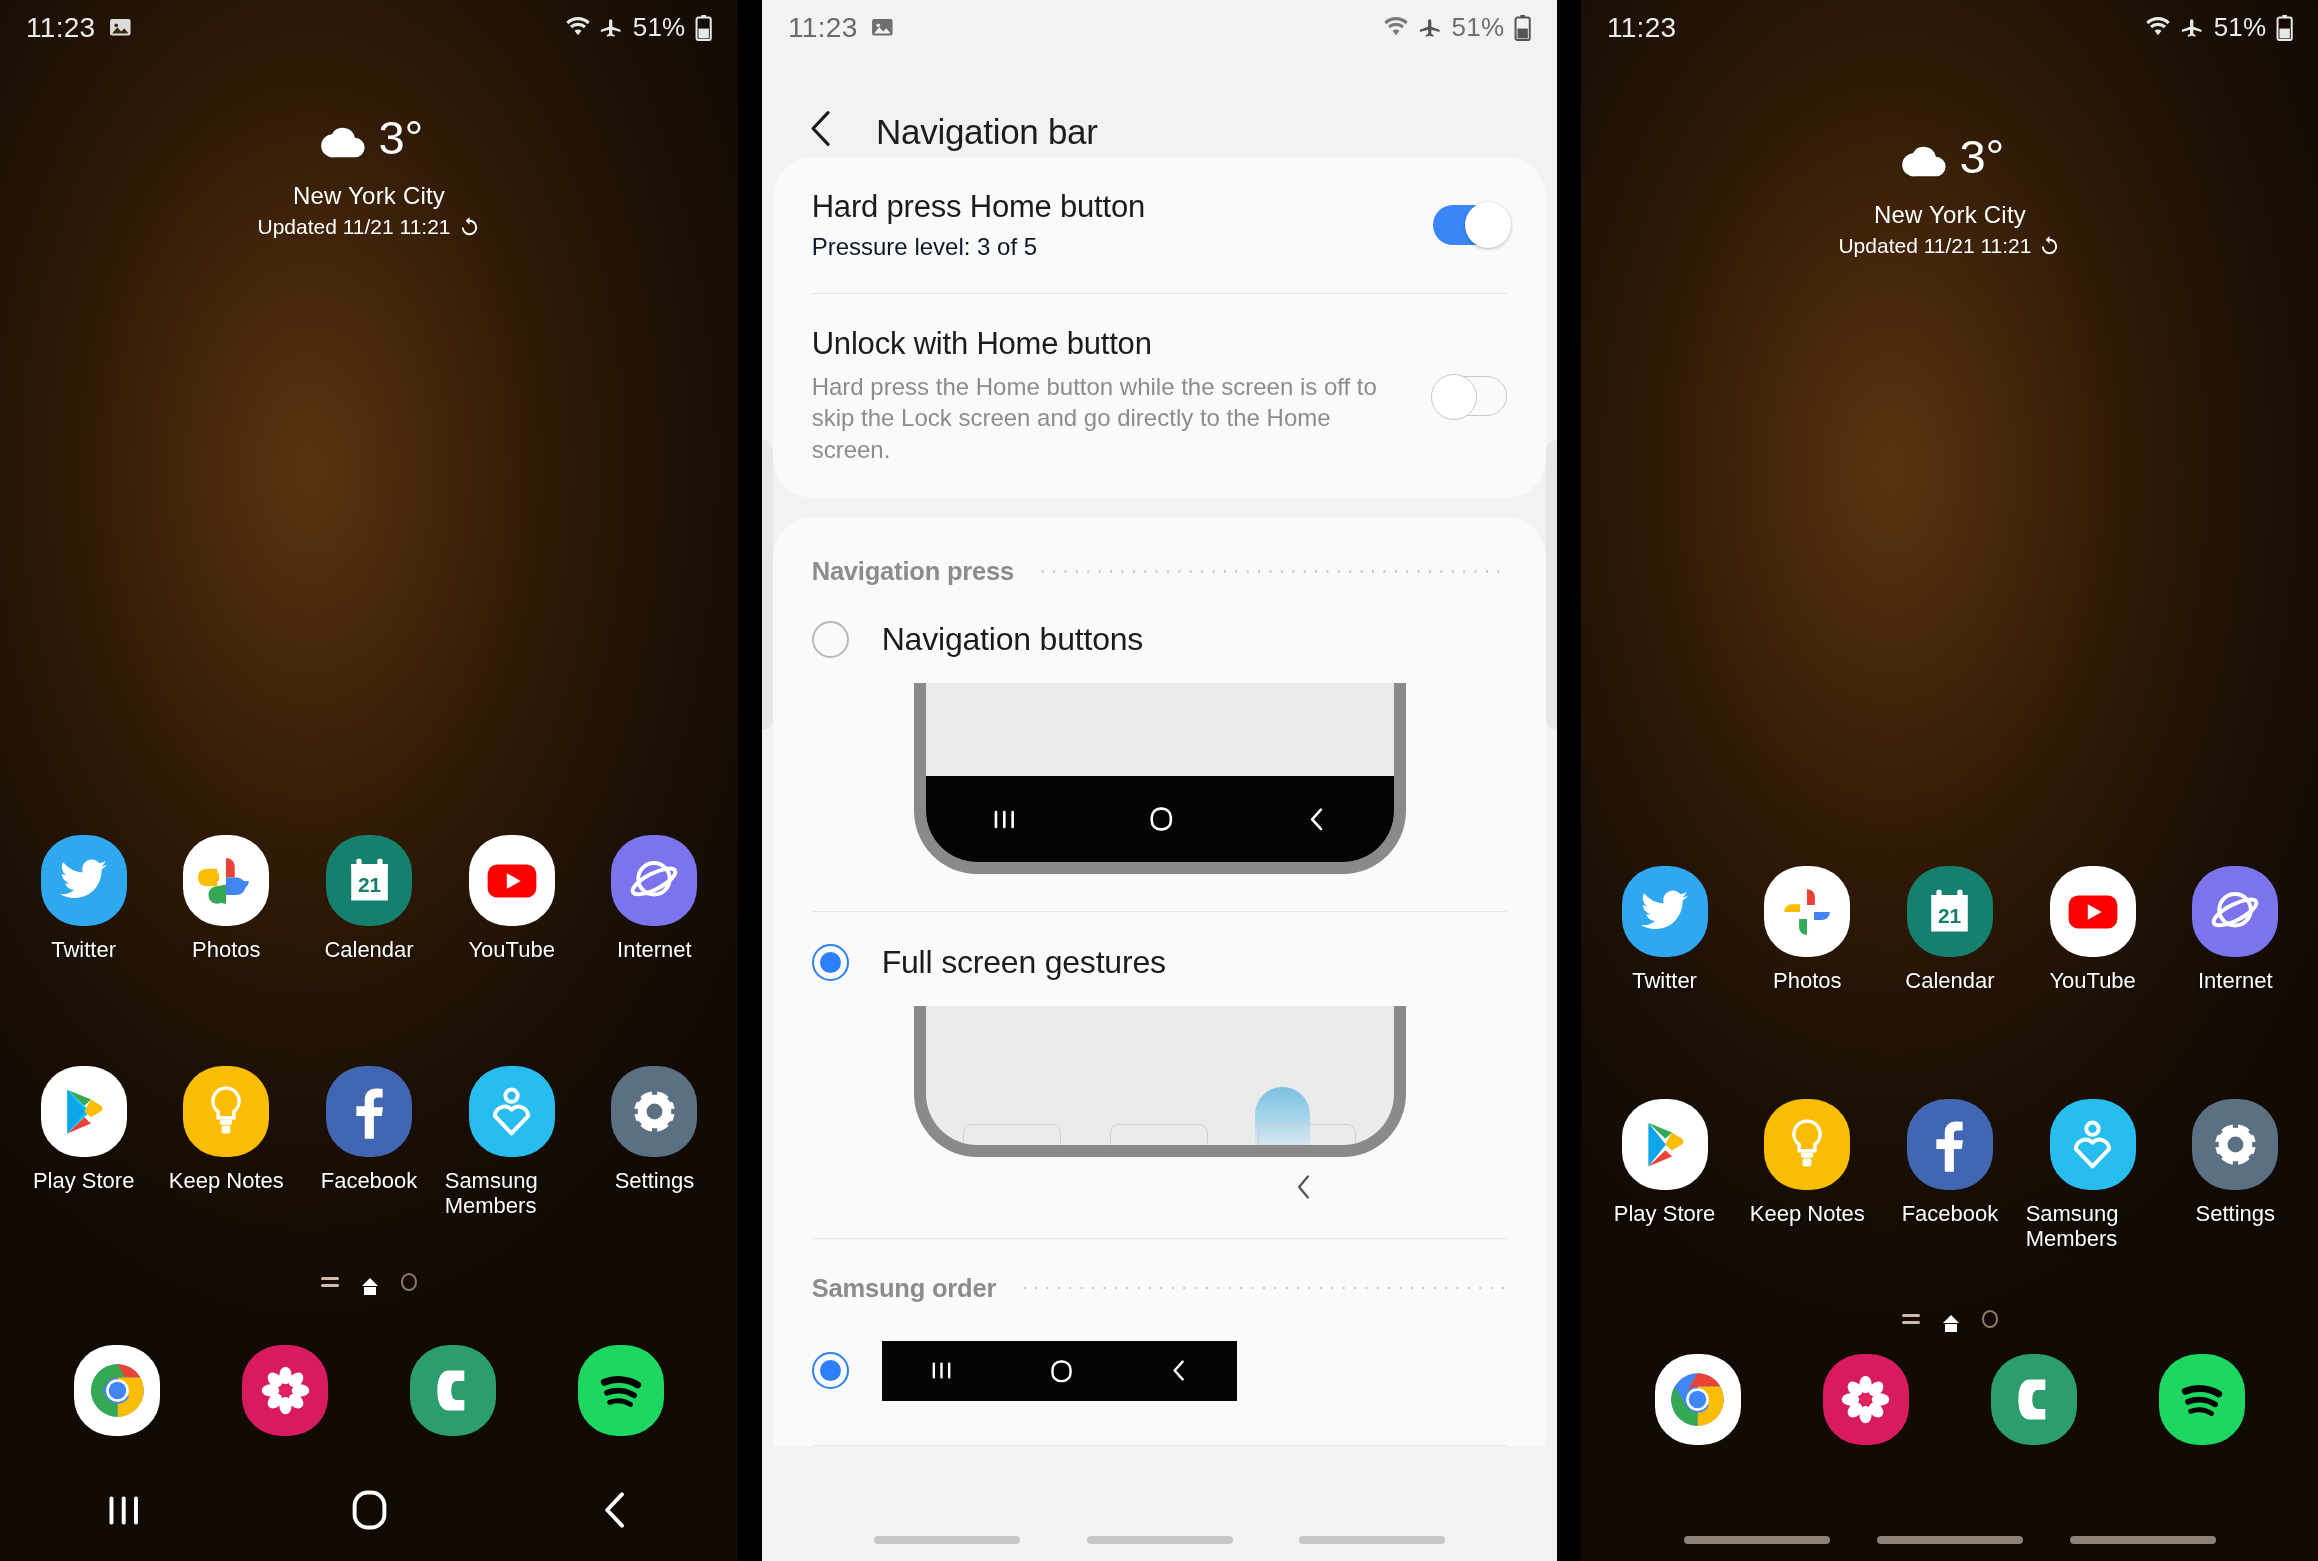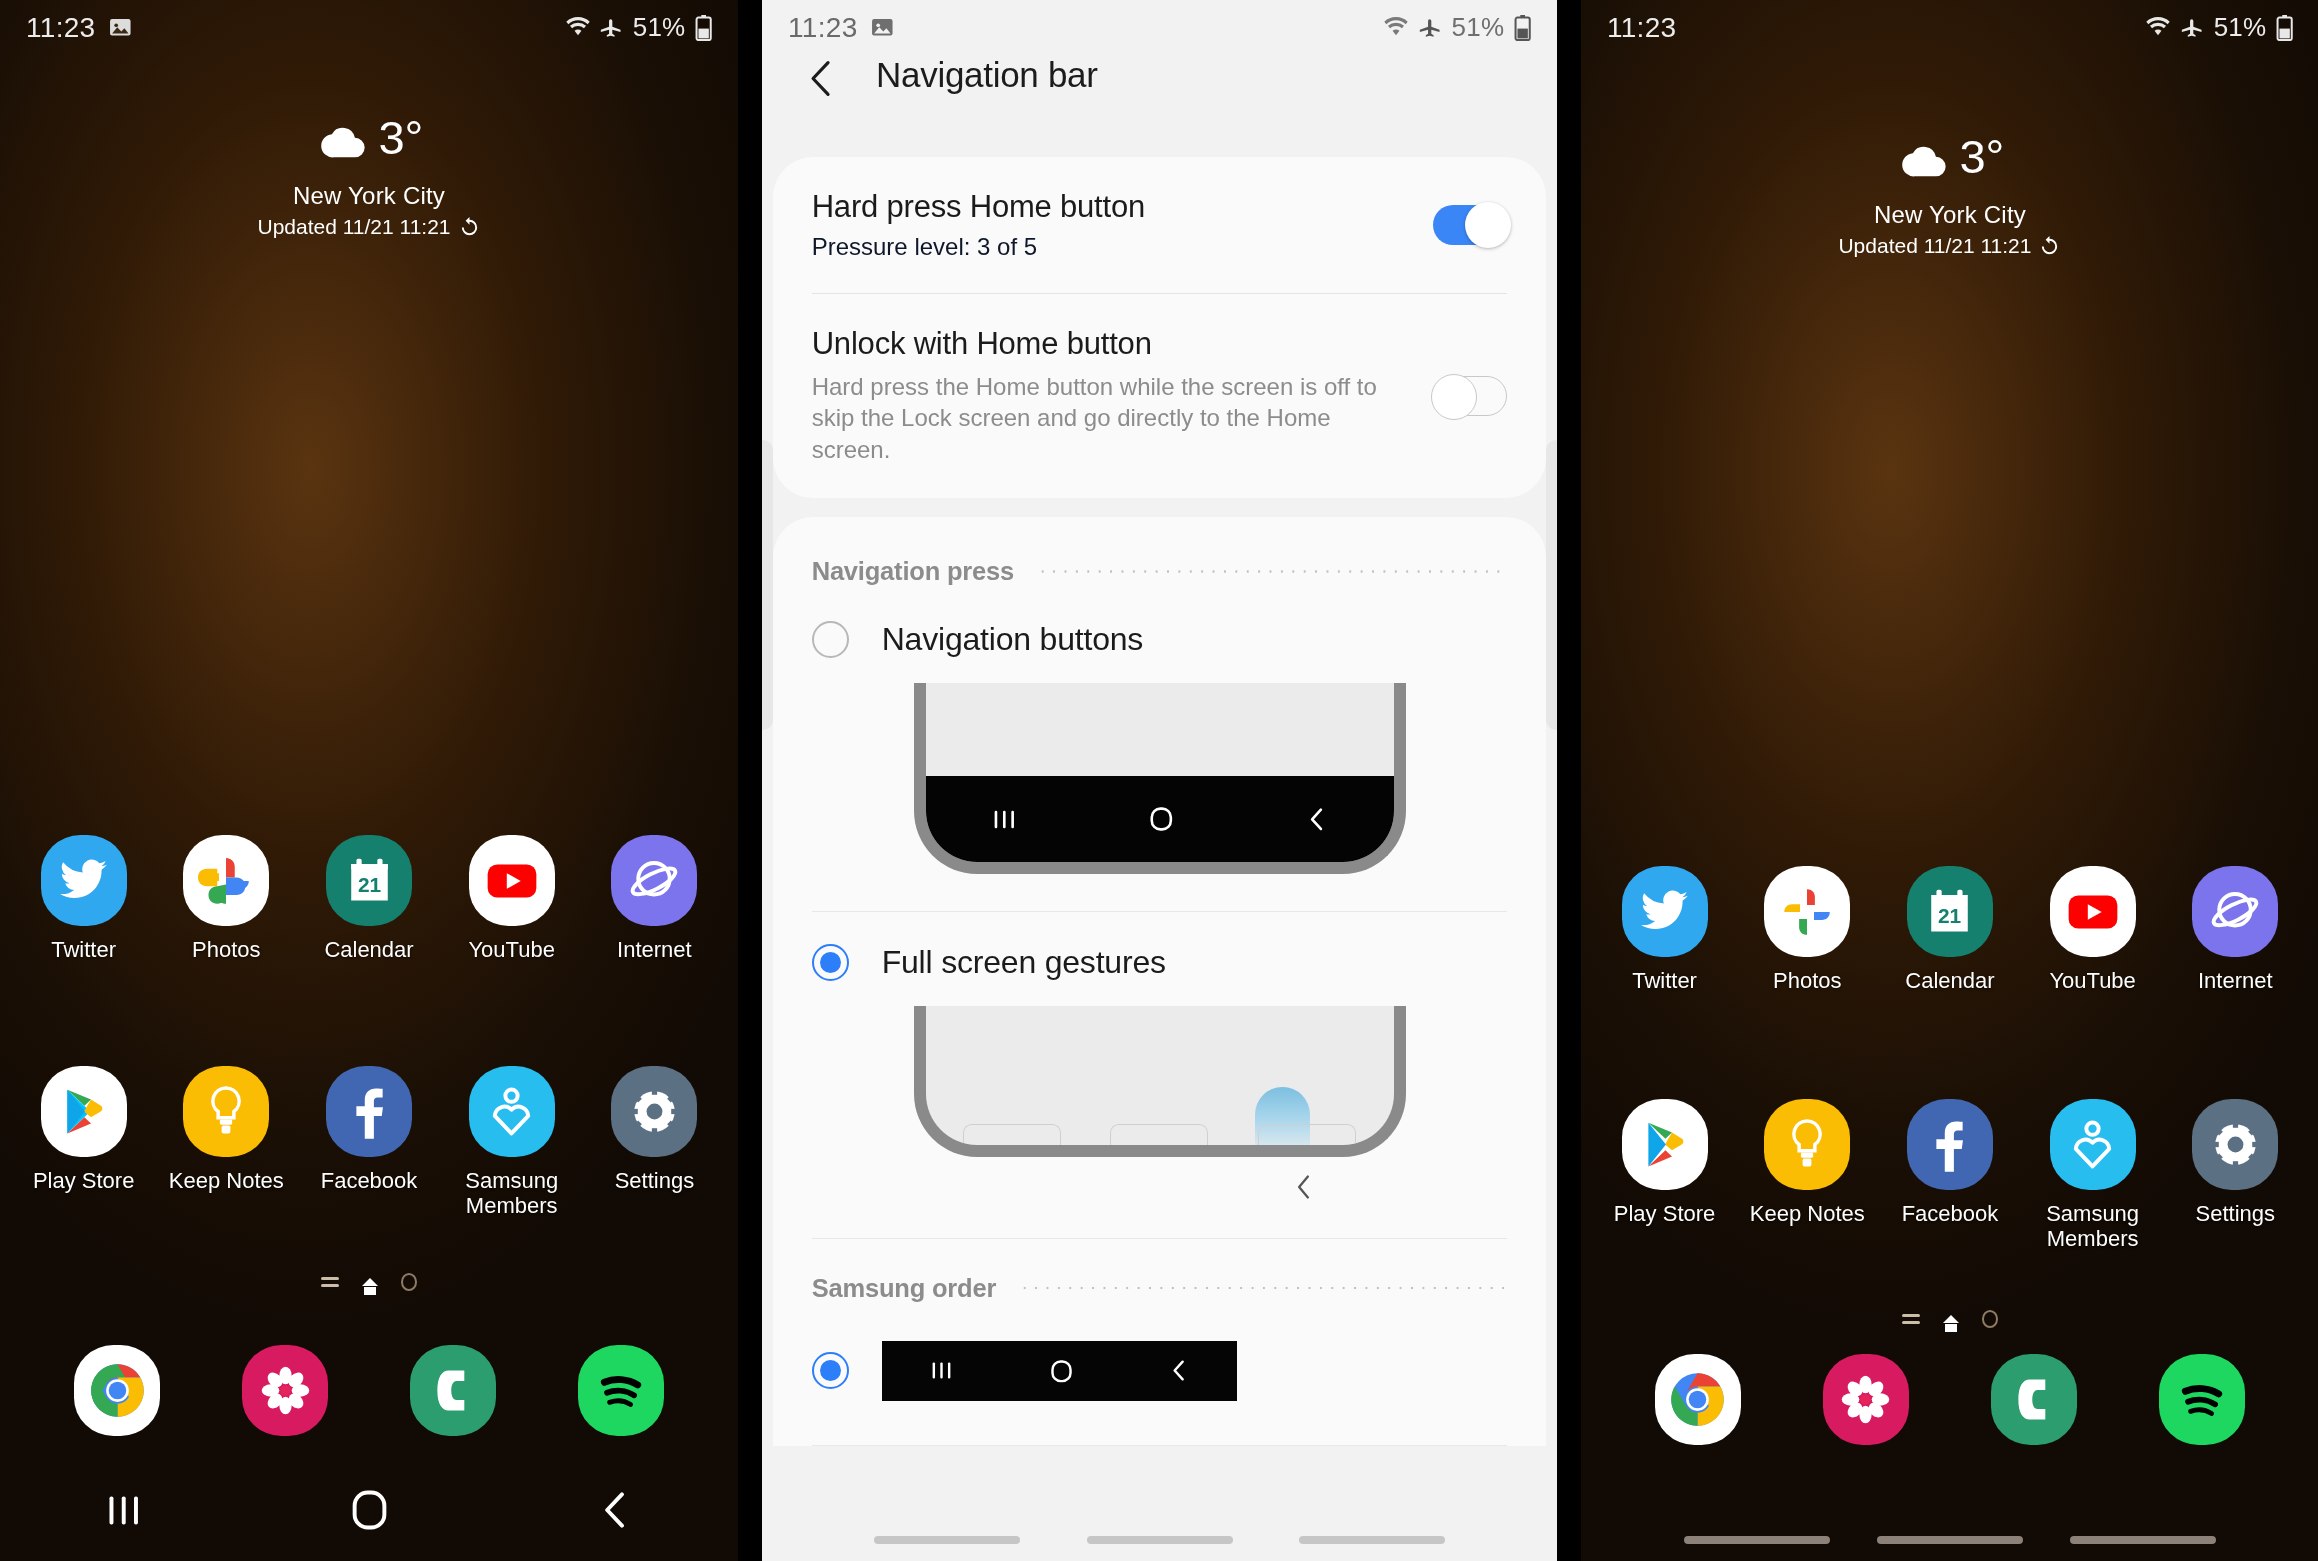--- a/index.html
+++ b/index.html
@@ -49,21 +49,21 @@
 
   
   .apps { position:absolute; left:0; right:0; z-index:10; }
   .apps-row { display:flex; justify-content:space-around; align-items:flex-start; padding:0 12.3px; }
   .app { width:134px; display:flex; flex-direction:column; align-items:center; gap:12.3px; }
   .app-ico {
     width:86px; height:91px; border-radius:46% / 42%;
     display:flex; align-items:center; justify-content:center;
     position:relative; overflow:hidden;
   }
-  .app-label { color:#fff; font-size:22px; text-align:center; line-height:1.12; text-shadow:0 0.9px 2.6px rgba(0,0,0,.7); }
+  .app-label { color:#fff; font-size:22px; line-height:1.12; text-shadow:0 0.9px 2.6px rgba(0,0,0,.7); }
 
   
   .page-dots { display:flex; align-items:center; justify-content:center; gap:23px; }
   .pd-lines { display:flex; flex-direction:column; gap:4.4px; }
   .pd-lines i { display:block; width:17.6px; height:2.6px; background:#cbbda9; border-radius:1.8px; }
   .pd-home { width:0;height:0;border-left:8.8px solid transparent;border-right:8.8px solid transparent;border-bottom:8.8px solid #fff; position:relative;}
   .pd-home::after{content:"";position:absolute;left:-6.2px;top:8.8px;width:12.3px;height:8px;background:#fff;}
   .pd-circle { width:16px; height:17.6px; border:2.6px solid #8d7b64; border-radius:50%; }
 
   
@@ -79,21 +79,21 @@
 
   .gesture-hints {
     position:absolute; bottom:0; left:0; right:0; height:67px;
     display:flex; align-items:flex-end; justify-content:space-around;
     padding:0 79px 17.6px; z-index:15;
   }
   .ghint { width:146px; height:8px; border-radius:5.3px; background:#8c8279; }
   .gesture-hints.on-light .ghint { background:#c6c6c6; }
 
   
-  .set-header { position:absolute; top:55px; left:0; right:0; height:97px; display:flex; align-items:flex-start; gap:32px; padding-left:35px; }
+  .set-header { position:absolute; top:55px; left:0; right:0; height:97px; display:flex; align-items:flex-end; gap:32px; padding-left:35px; }
   .set-back { width:47px; height:47px; display:flex; align-items:center; justify-content:center; }
   .set-title { font-size:35px; color:#1c1c1c; letter-spacing:-0.3px; }
 
   .set-scroll { position:absolute; top:157px; bottom:67px; left:0; right:0; padding:0 10.6px; }
 
   .card { background:#fafafa; border-radius:40px; margin-bottom:19.3px; }
   .card.flush { border-radius:40px 40px 0 0; margin-bottom:0; }
 
   .row { display:flex; align-items:center; padding:32px 39px; gap:17.6px; }
   .row-text { flex:1; min-width:0; }

